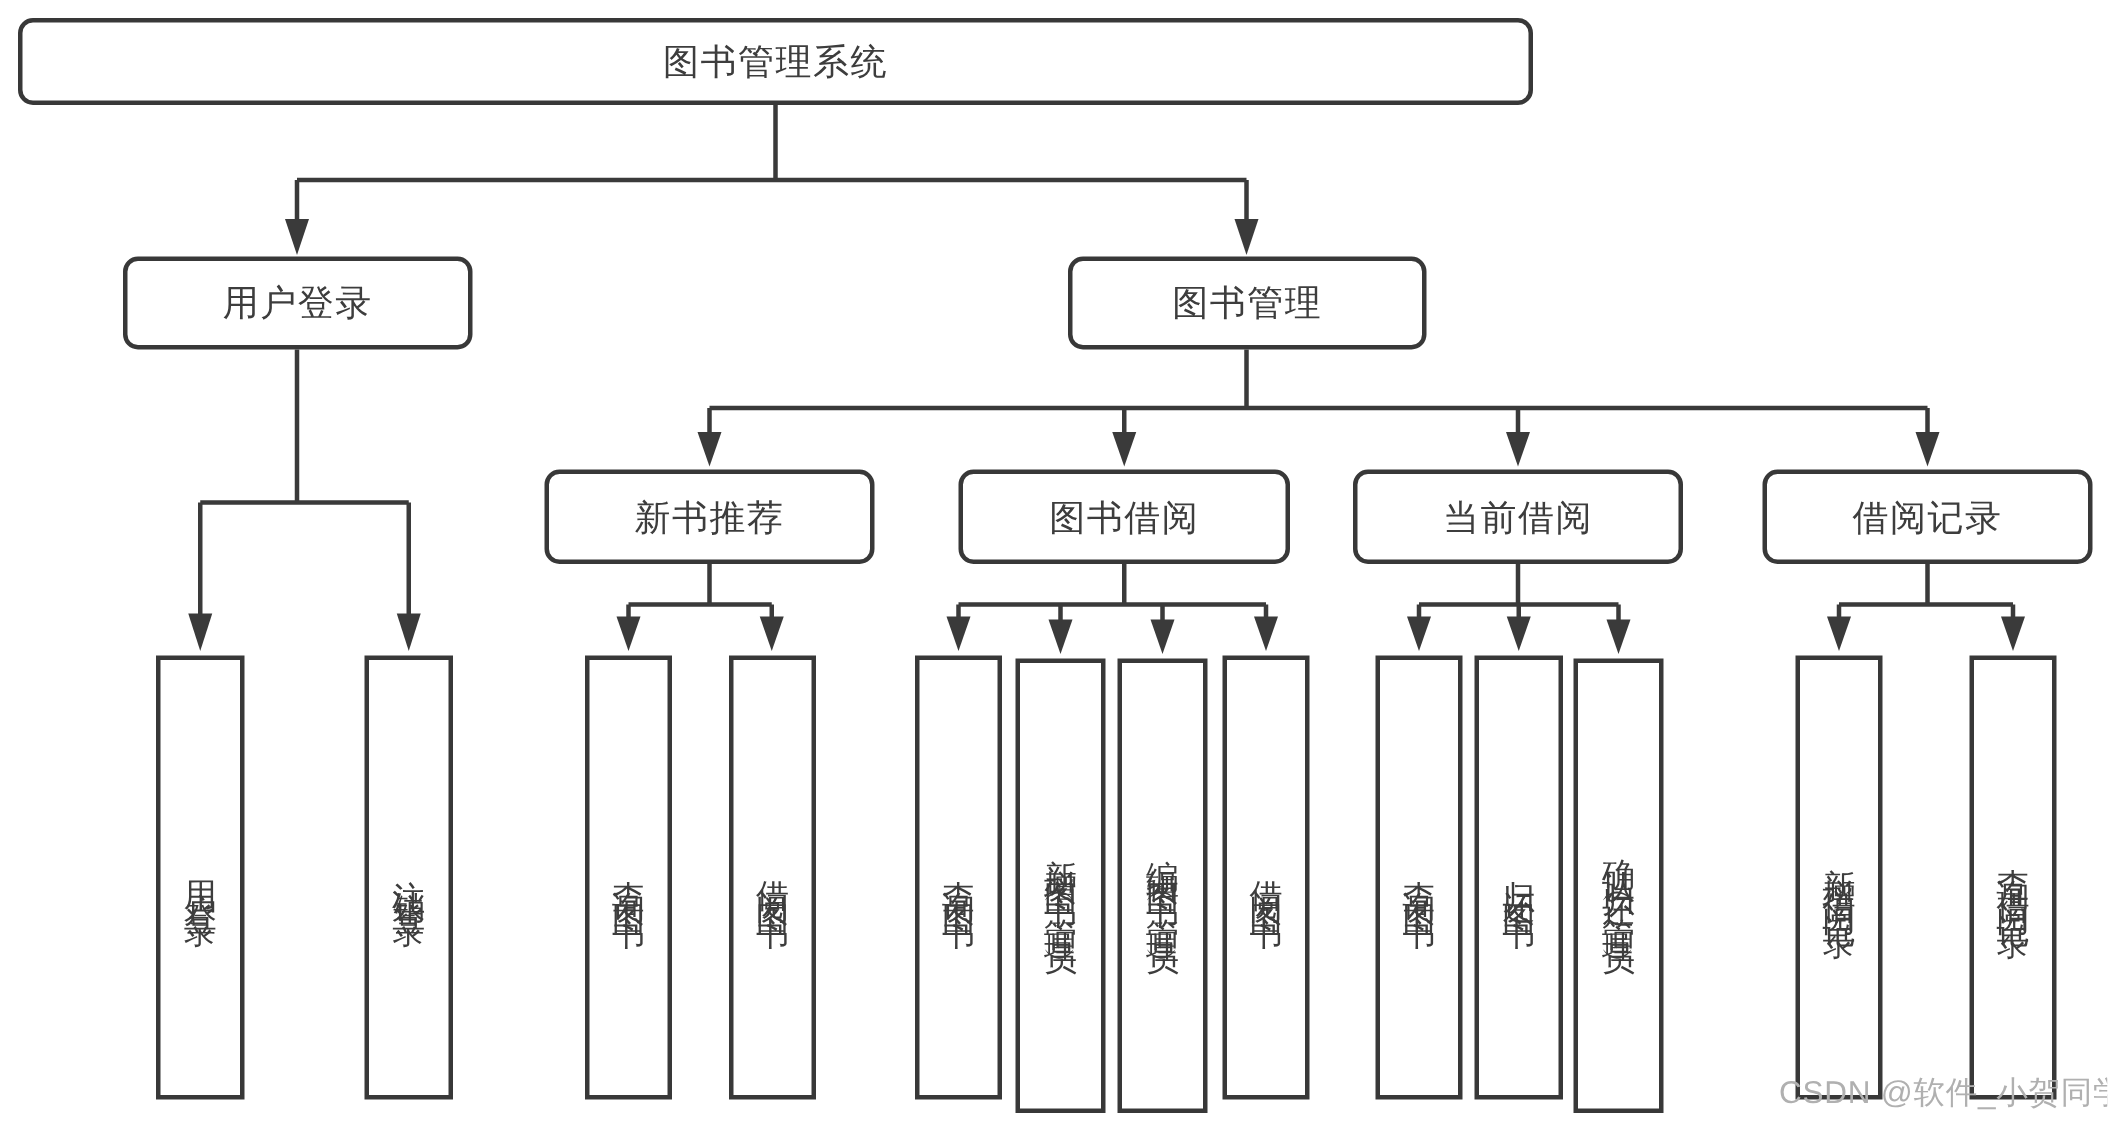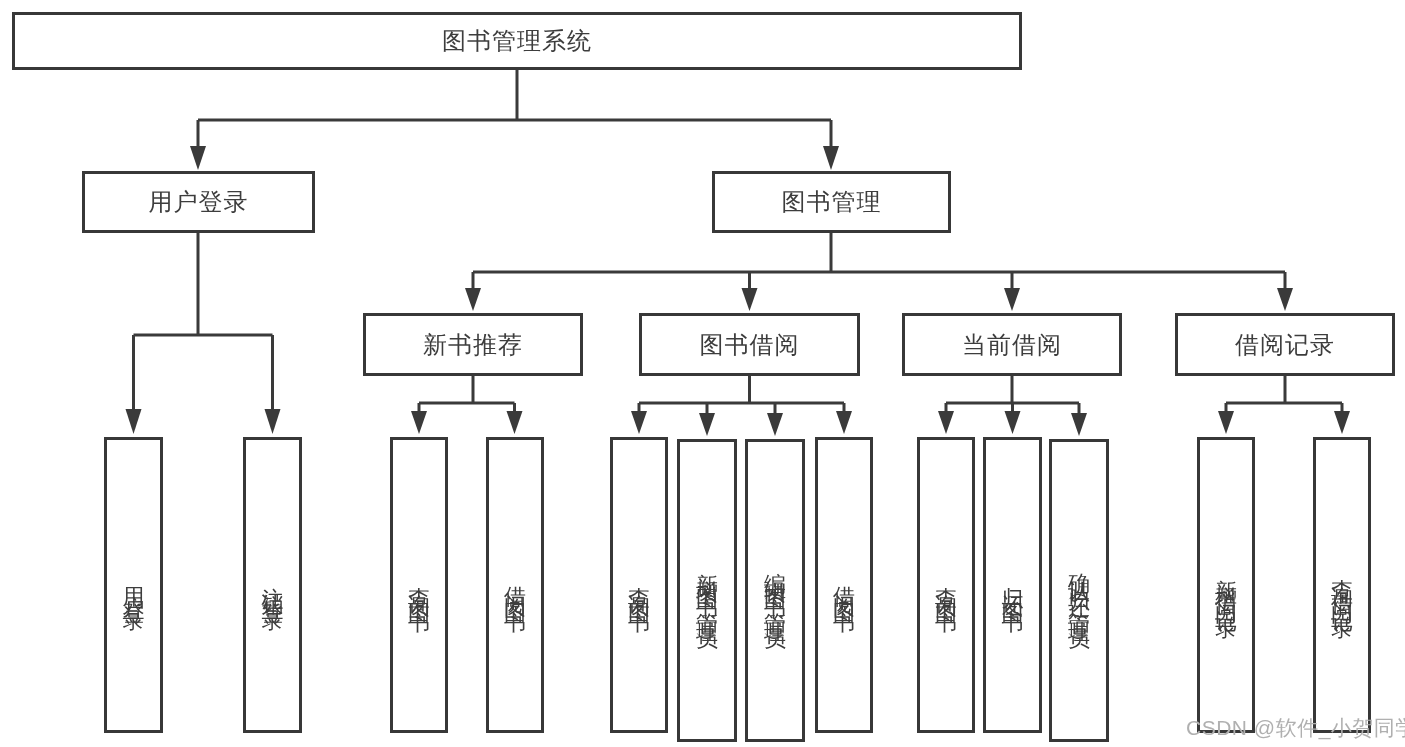--- a/index.html
+++ b/index.html
@@ -17,20 +17,21 @@
     border:3px solid #383838;
     background:#ffffff;
     display:flex;
     align-items:center;
     justify-content:center;
   }
   .hbox{
     font-size:24px;
     letter-spacing:1px;
     white-space:nowrap;
+    border-radius:10px;
   }
   .vbox{
     writing-mode:vertical-rl;
     text-orientation:mixed;
     font-size:22px;
     letter-spacing:8px;
     line-height:1;
   }
   #connector-svg{
     position:absolute;left:0;top:0;

